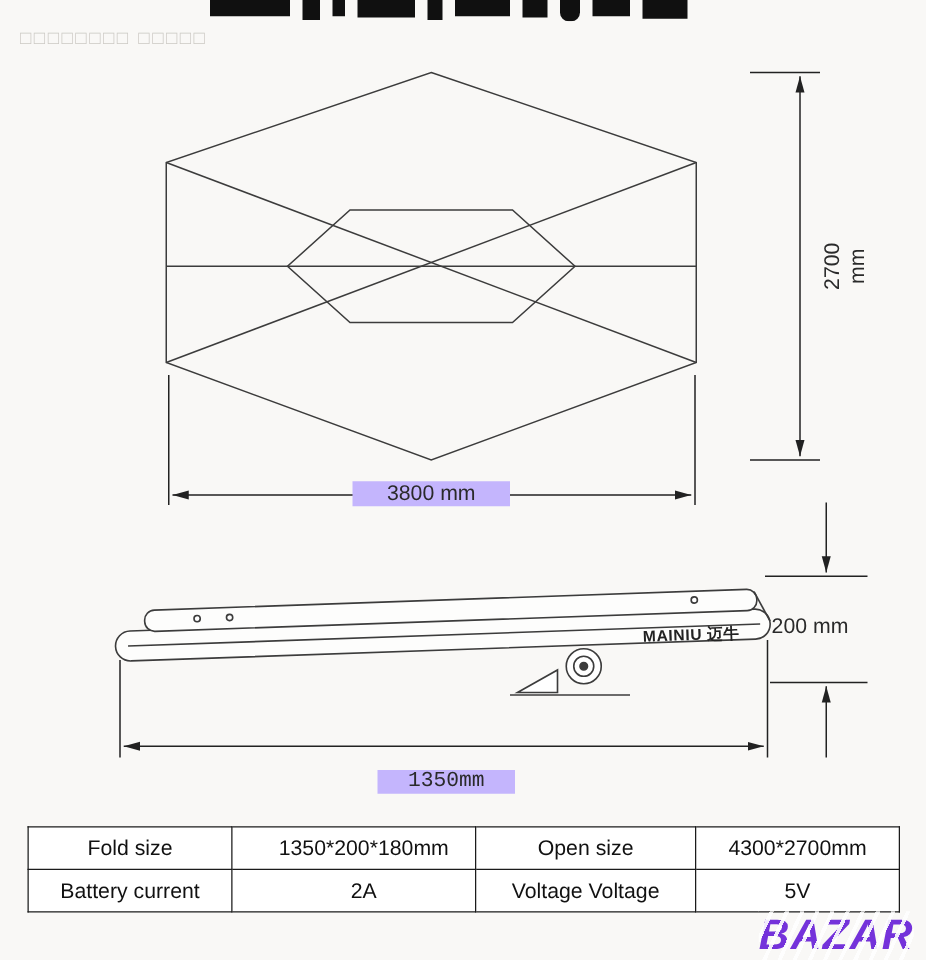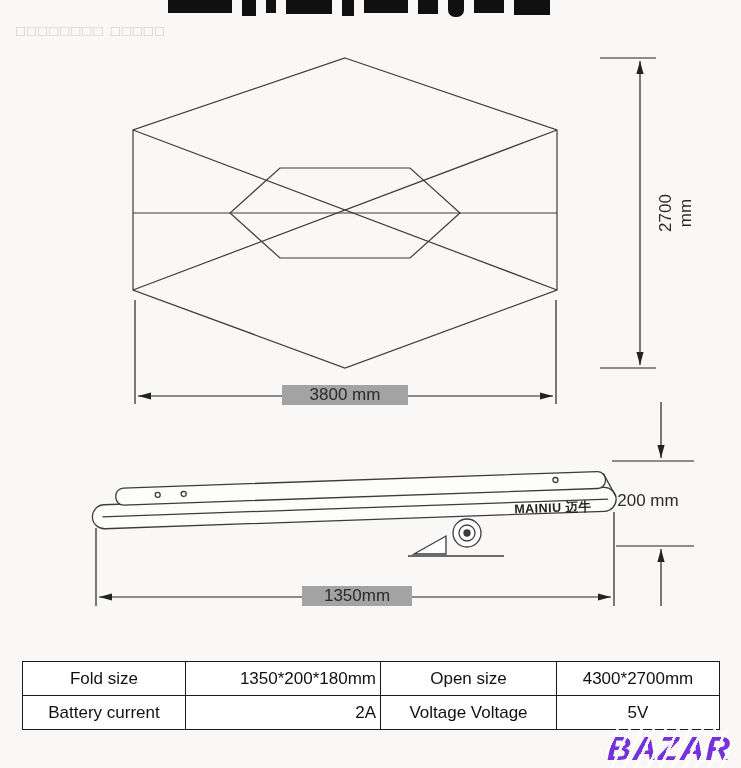--- a/index.html
+++ b/index.html
@@ -12,36 +12,36 @@
 
   
   #cropped-title { position:absolute; left:168px; top:0; width:400px; height:17px;
     overflow:hidden; display:flex; gap:10px; align-items:flex-start; }
   #cropped-title span { display:inline-block; background:#101010; }
 
   #watermark-top { position:absolute; left:16px; top:22px; font-size:15px;
     color:#ccc9c4; letter-spacing:2px; }
 
   .dim-label { position:absolute; font-size:17px; color:#2a2a2a; text-align:center; }
-  .gapbg { background:#a3a3a3; }
+  .gapbg { background:#c4b5fd; }
   #dim-2700 { left:631px; top:203px; width:70px; height:20px; transform:rotate(-90deg); }
   #dim-3800 { left:282px; top:385px; width:126px; }
   #dim-200  { left:600px; top:491px; width:96px; }
-  #dim-1350 { left:302px; top:586px; width:110px; }
+  #dim-1350 { left:302px; top:616px; width:110px;font-family:Liberation Mono, monospace; }
 
   #brand-label { position:absolute; left:497px; top:500px; width:112px;
     font-size:12.5px; font-weight:bold; letter-spacing:0.5px; color:#222;
     transform:rotate(-2deg); text-align:center; white-space:nowrap; }
 
   #spec-table { position:absolute; left:22px; top:661px; width:697px;
     border-collapse:collapse; background:#ffffff; font-size:17px; color:#111;
     table-layout:fixed;padding-left:36px; }
   #spec-table td { border:1.5px solid #1b1b1b; height:34px; text-align:center;
     padding:0 4px; overflow:hidden; white-space:nowrap; }
-  #spec-table td.val-left { text-align:right; padding-left:20px; }
+  #spec-table td.val-left { text-align:center; padding-left:20px; }
 
   #bazar-logo { position:absolute; right:10px; bottom:0px; color:#6d28d9;
     font-style:italic; font-weight:bold; font-size:34px; letter-spacing:1px;
     font-family:"Liberation Sans", sans-serif; opacity:.95; }
   #bazar-logo::after { content:""; position:absolute; inset:0;
     background:repeating-linear-gradient(115deg, transparent 0 8px, rgba(255,255,255,.9) 8px 11px); }
 </style>
 </head>
 <body>
 

